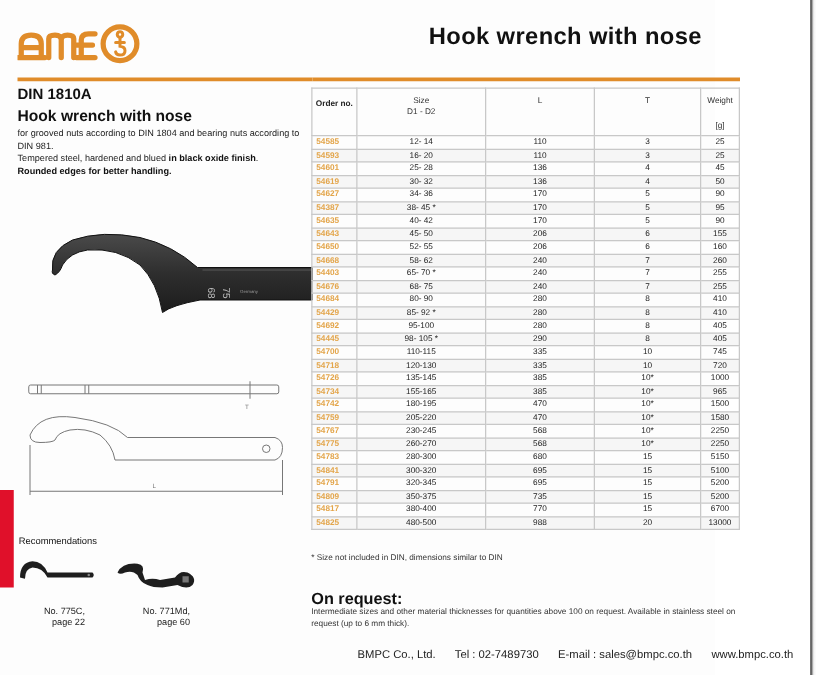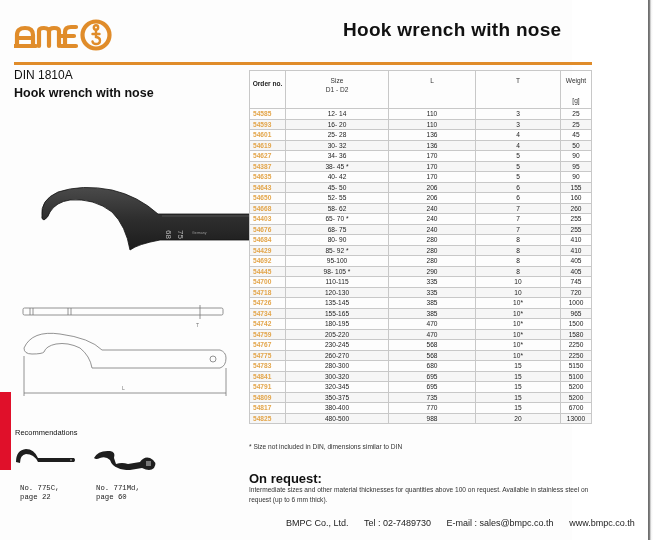--- a/index.html
+++ b/index.html
@@ -13,36 +13,36 @@
   
   .logo { position: absolute; left: 14px; top: 18px; width: 100px; height: 34px; }
 
   .rule { position: absolute; top: 62px; height: 3px; background: #e08c2a; }
   .rule.left { left: 14px; width: 236px; }
   .rule.right { left: 250px; width: 342px; }
 
   .main-title { position: absolute; left: 343px; top: 19px; font-size: 19px; font-weight: bold;
     letter-spacing: 0.3px; color: #111; white-space: nowrap; }
 
-  .din { position: absolute; left: 14px; top: 68px; font-size: 12px; font-weight: normal; }
+  .din { position: absolute; left: 14px; top: 68px; font-size: 12px; font-weight: bold; }
   .subtitle { position: absolute; left: 14px; top: 86px; font-size: 12.5px; font-weight: bold; }
   .desc { position: absolute; left: 14px; top: 102px; width: 230px; font-size: 7.3px; line-height: 10px; color: #222; }
   .desc b { color: #111; }
 
   
   .photo { position: absolute; left: 30px; top: 186px; width: 220px; height: 68px; }
   .drawing-top { position: absolute; left: 20px; top: 305px; width: 210px; height: 30px; }
   .drawing-side { position: absolute; left: 20px; top: 330px; width: 210px; height: 75px; }
 
   .red-bar { position: absolute; left: 0; top: 392px; width: 11px; height: 78px; background: #e0102a; }
 
   .rec-title { position: absolute; left: 15px; top: 428px; font-size: 7.5px; font-weight: normal; }
   .rec-img1 { position: absolute; left: 14px; top: 446px; width: 62px; height: 22px; }
   .rec-img2 { position: absolute; left: 92px; top: 448px; width: 66px; height: 24px; }
-  .rec-cap { position: absolute; top: 484px; font-size: 7.3px; text-align: left; line-height: 9px; color: #222; font-family: Liberation Mono, monospace; }
+  .rec-cap { position: absolute; top: 484px; font-size: 7.3px; text-align: right; line-height: 9px; color: #222; }
   .rec-cap.c1 { left: 20px; width: 48px; }
   .rec-cap.c2 { left: 96px; width: 56px; }
 
   
   .spec-table { position: absolute; left: 249px; top: 70px; width: 342px; border-collapse: collapse;
     font-size: 6.6px; color: #222; table-layout: fixed; }
   .spec-table th, .spec-table td { border: 1px solid #c8c8c8; text-align: center; padding: 0; }
   .spec-table th { font-weight: normal; height: 38px; vertical-align: top; padding-top: 5px; line-height: 9px; color: #333; }
   .spec-table th.order { font-weight: bold; padding-top: 8px; color: #222; }
   .spec-table th .unit { display: block; margin-top: 11px; }
@@ -80,20 +80,25 @@
     </g>
   </svg>
 
   <div class="main-title">Hook wrench with nose</div>
 
   <div class="rule left"></div>
   <div class="rule right"></div>
 
   <div class="din">DIN 1810A</div>
   <div class="subtitle">Hook wrench with nose</div>
+  <div class="desc">
+    <div>for grooved nuts according to DIN 1804 and bearing nuts according to DIN 981.</div>
+    <div><span>Tempered steel, hardened and blued </span><b>in black oxide finish</b><span>.</span></div>
+    <div><b>Rounded edges for better handling.</b></div>
+  </div>
 
   <svg class="photo" viewBox="0 0 220 68">
     <defs>
       <linearGradient id="steel" x1="0" y1="0" x2="0" y2="1">
         <stop offset="0" stop-color="#4a4a4a"></stop>
         <stop offset="0.5" stop-color="#2e2e2e"></stop>
         <stop offset="1" stop-color="#1c1c1c"></stop>
       </linearGradient>
     </defs>
     <path d="M12 30 Q10 14 28 6 Q52 -2 82 4 Q108 10 128 28 L220 28 L220 54 L130 54 Q108 58 100 64 Q96 40 82 26 Q64 12 40 14 Q26 16 20 26 Q18 32 14 34 Q11 33 12 30 Z" fill="url(#steel)" stroke="#111" stroke-width="0.8"></path>

